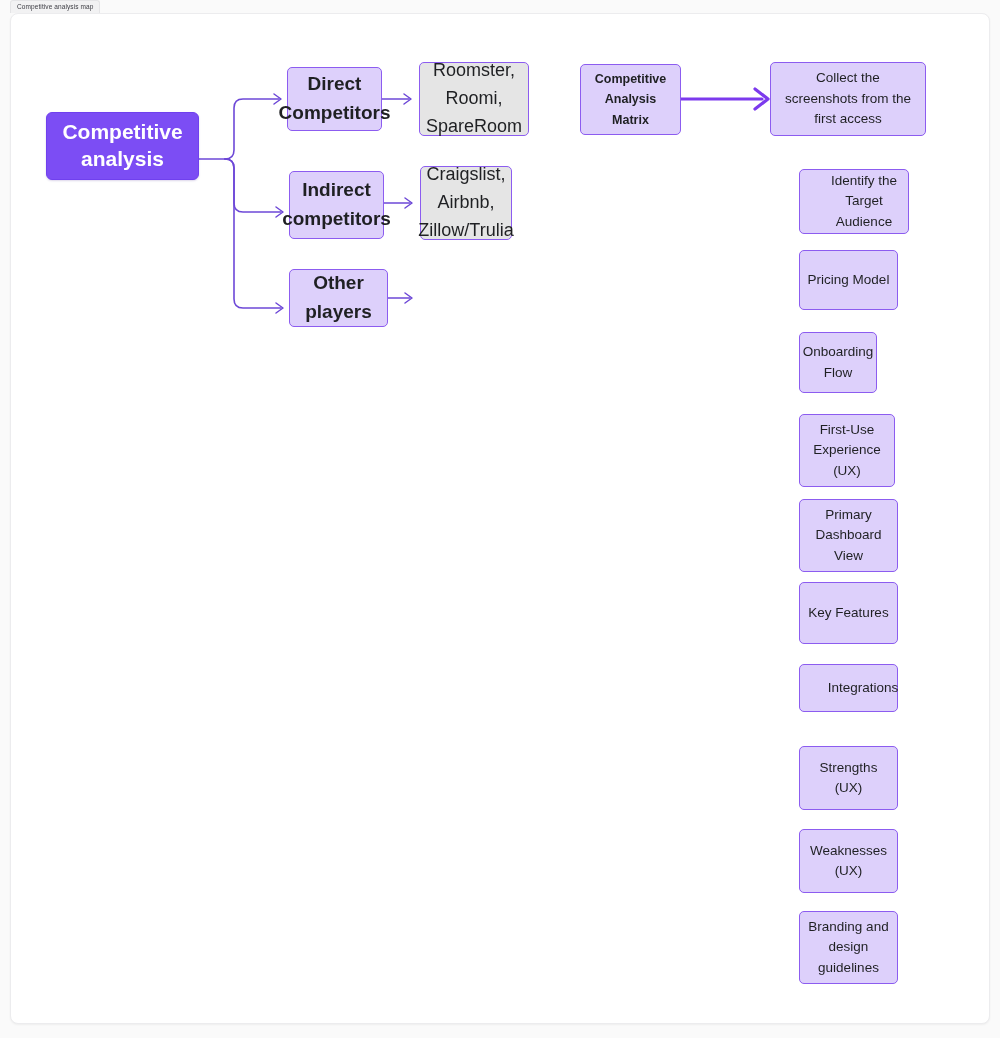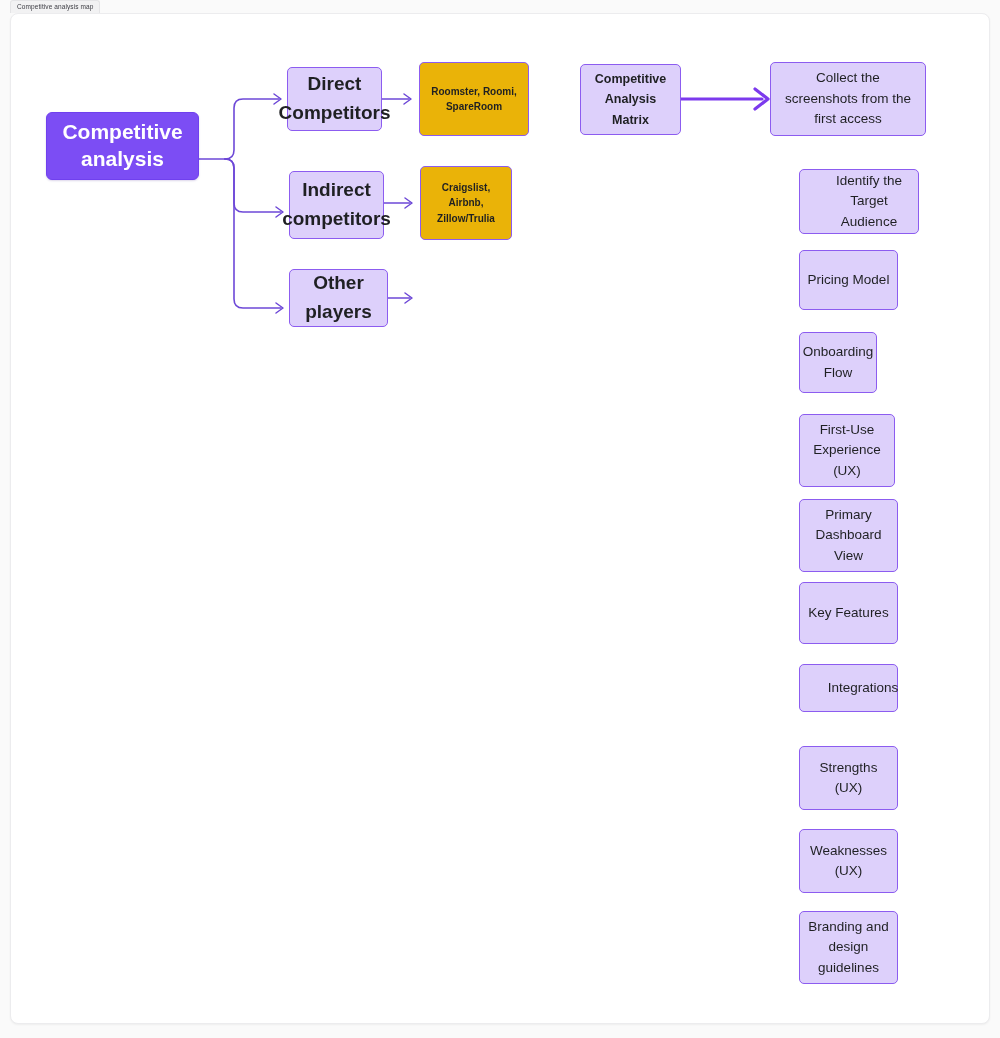--- a/index.html
+++ b/index.html
@@ -89,24 +89,24 @@
     box-shadow: 0 1px 2px rgba(60,30,140,0.18);
   }
   .node-cat {
     background: #ddd0fb;
     border: 1.6px solid #8c5cf0;
     font-weight: bold;
     font-size: 19px;
     line-height: 1.52;
   }
   .node-list {
-    background: #eab308;
-    border: 1.6px solid #8c5cf0;
-    font-weight: bold;
-    font-size: 10px;
+    background: #e5e5e5;
+    border: 1.6px solid #8c5cf0;
+    font-weight: normal;
+    font-size: 18px;
     line-height: 1.55;
   }
   .node-matrix {
     background: #ddd0fb;
     border: 1.6px solid #8c5cf0;
     font-weight: bold;
     font-size: 12.5px;
     line-height: 1.62;
   }
   .node-collect {
@@ -182,21 +182,21 @@
         <span>Other players</span>
       </div>
 
       <div class="node node-matrix" style="left:569px; top:50px; width:101px; height:71px;">
         <span>Competitive Analysis Matrix</span>
       </div>
       <div class="node node-collect" style="left:759px; top:48px; width:156px; height:74px;">
         <span>Collect the screenshots from the first access</span>
       </div>
 
-      <div class="node node-aspect" style="left:788px; top:155px; width:120px; height:65px;padding-left:27px;">
+      <div class="node node-aspect" style="left:788px; top:155px; width:110px; height:65px;padding-left:27px;">
         <span>Identify the Target Audience</span>
       </div>
       <div class="node node-aspect" style="left:788px; top:236px; width:99px; height:60px;">
         <span>Pricing Model</span>
       </div>
       <div class="node node-aspect" style="left:788px; top:318px; width:78px; height:61px;align-items:center;">
         <span>Onboarding Flow</span>
       </div>
       <div class="node node-aspect" style="left:788px; top:400px; width:96px; height:73px;">
         <span>First-Use Experience (UX)</span>

